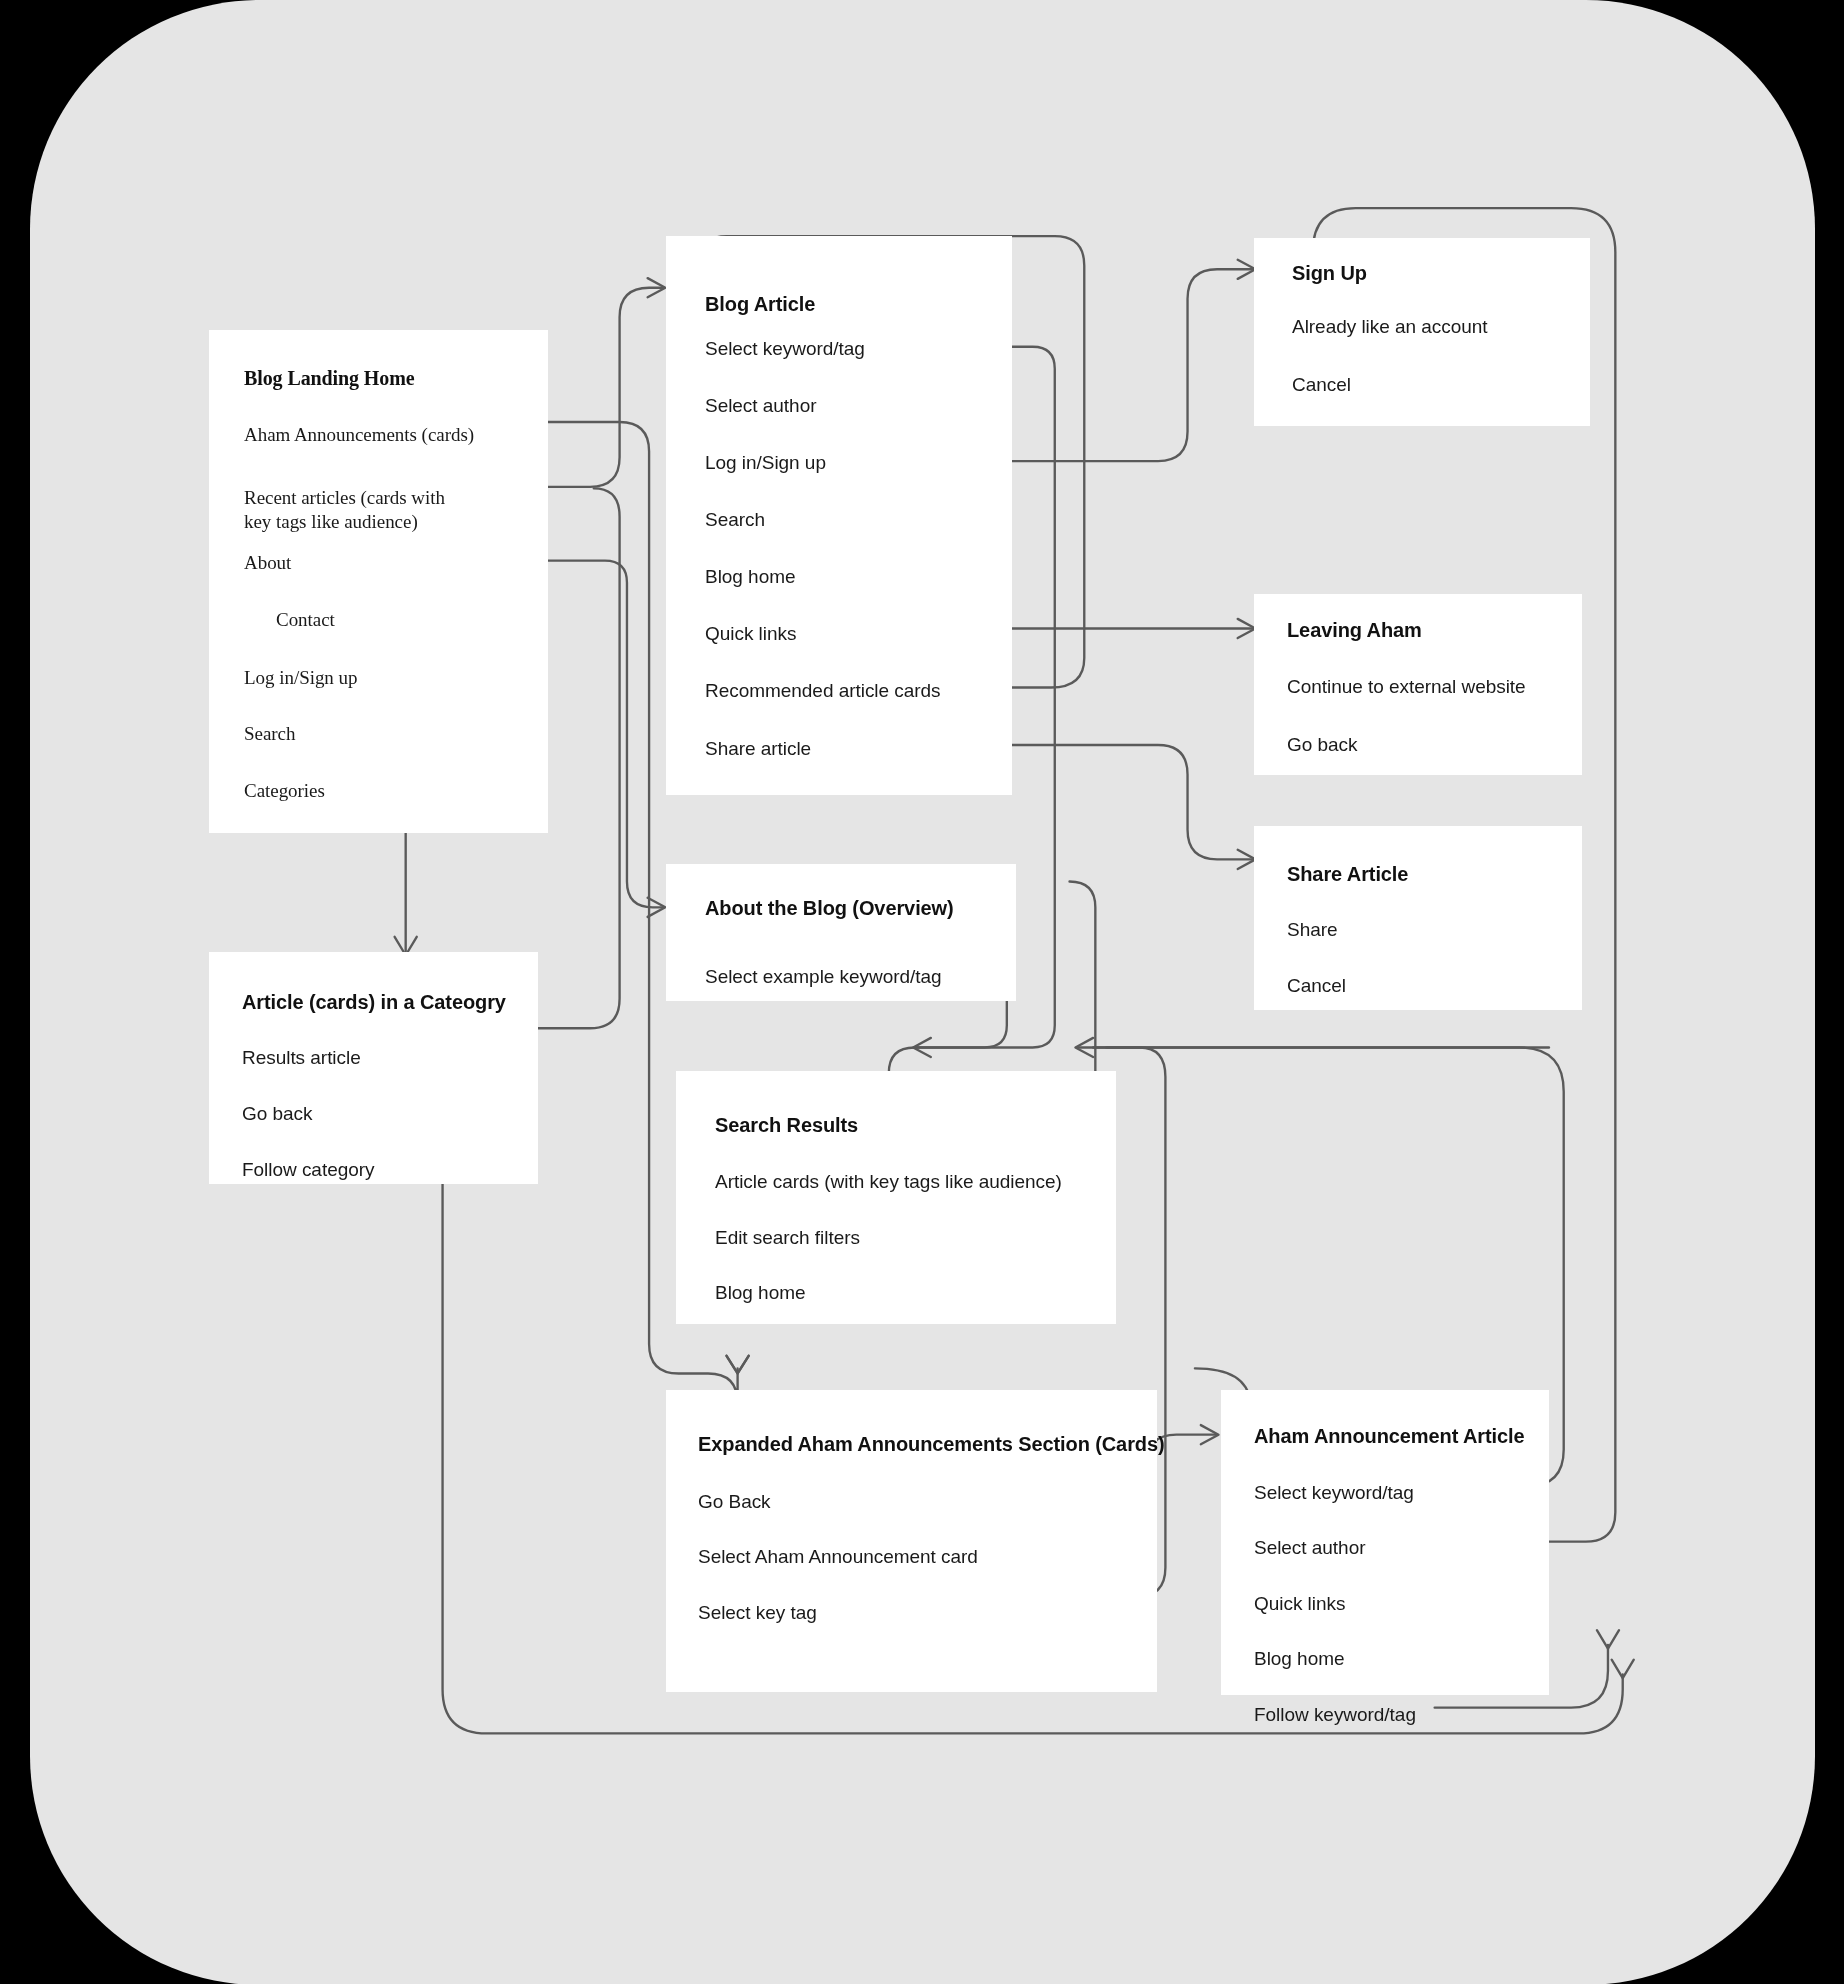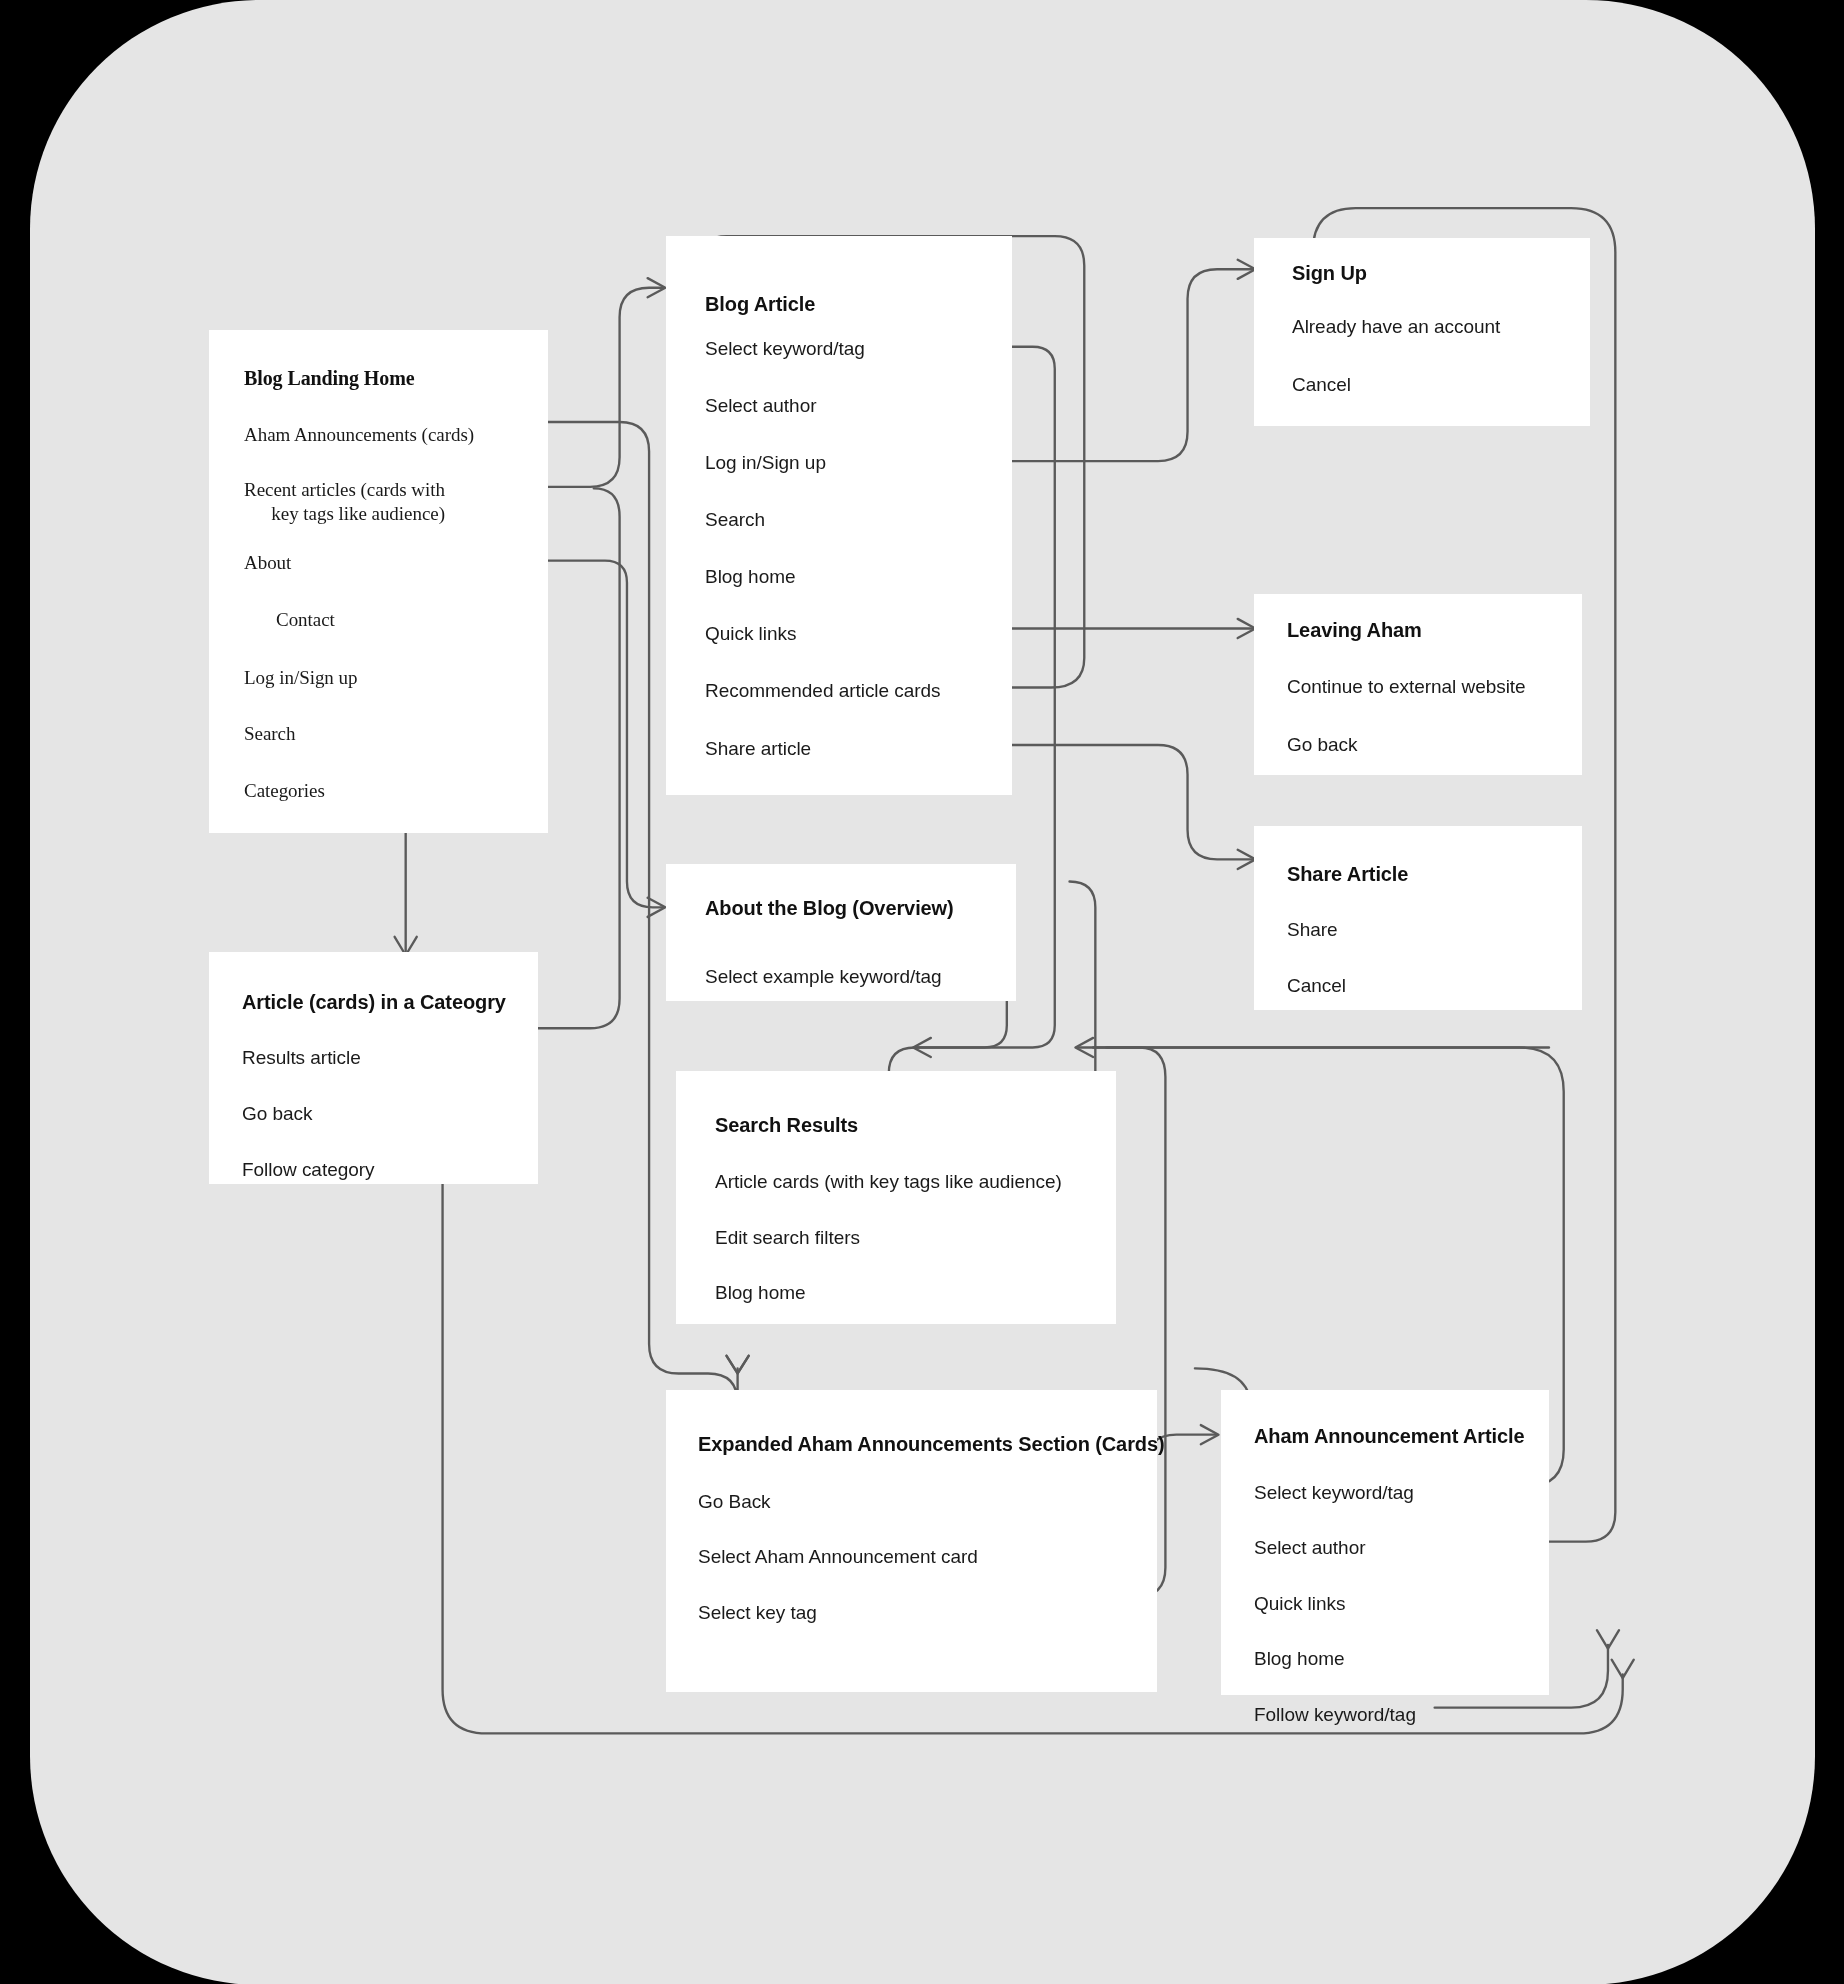--- a/index.html
+++ b/index.html
@@ -140,21 +140,21 @@
 
       <path d="M 1620 1855 Q 1690 1855 1695 1900 L 1695 1930"></path>
       <path class="head" d="M 1680 1910 L 1695 1935 L 1710 1910"></path>
 
       <path class="head" d="M 985 1838 L 1000 1862 L 1015 1838"></path>
     </svg>
 
     <div class="card" style="left:209px; top:330px; width:339px; height:503px;font-family:Liberation Serif, serif;">
       <div class="card-title" style="left:35px; top:37px;">Blog Landing Home</div>
       <div class="card-item" style="left:35px; top:93px;">Aham Announcements (cards)</div>
-      <div class="card-item" style="left:35px; top:148px;text-align:right;">Recent articles (cards with
+      <div class="card-item" style="left:35px; top:156px;">Recent articles (cards with
 key tags like audience)</div>
       <div class="card-item" style="left:35px; top:221px;">About</div>
       <div class="card-item" style="left:35px; top:278px;margin-left:32px;">Contact</div>
       <div class="card-item" style="left:35px; top:336px;">Log in/Sign up</div>
       <div class="card-item" style="left:35px; top:392px;">Search</div>
       <div class="card-item" style="left:35px; top:449px;">Categories</div>
     </div>
 
     <div class="card" style="left:666px; top:236px; width:346px; height:559px;text-decoration:underline;">
       <div class="card-title" style="left:39px; top:57px;">Blog Article</div>
@@ -163,21 +163,21 @@
       <div class="card-item" style="left:39px; top:215px;">Log in/Sign up</div>
       <div class="card-item" style="left:39px; top:272px;">Search</div>
       <div class="card-item" style="left:39px; top:329px;">Blog home</div>
       <div class="card-item" style="left:39px; top:386px;">Quick links</div>
       <div class="card-item" style="left:39px; top:443px;">Recommended article cards</div>
       <div class="card-item" style="left:39px; top:501px;">Share article</div>
     </div>
 
     <div class="card" style="left:1254px; top:238px; width:336px; height:188px;">
       <div class="card-title" style="left:38px; top:23.6px;">Sign Up</div>
-      <div class="card-item" style="left:38px; top:77px;">Already have an account</div>
+      <div class="card-item" style="left:38px; top:77px;">Already like an account</div>
       <div class="card-item" style="left:38px; top:135px;">Cancel</div>
     </div>
 
     <div class="card" style="left:1254px; top:594px; width:328px; height:181px;">
       <div class="card-title" style="left:33px; top:25px;">Leaving Aham</div>
       <div class="card-item" style="left:33px; top:81px;">Continue to external website</div>
       <div class="card-item" style="left:33px; top:139px;">Go back</div>
     </div>
 
     <div class="card" style="left:1254px; top:826px; width:328px; height:184px;">

